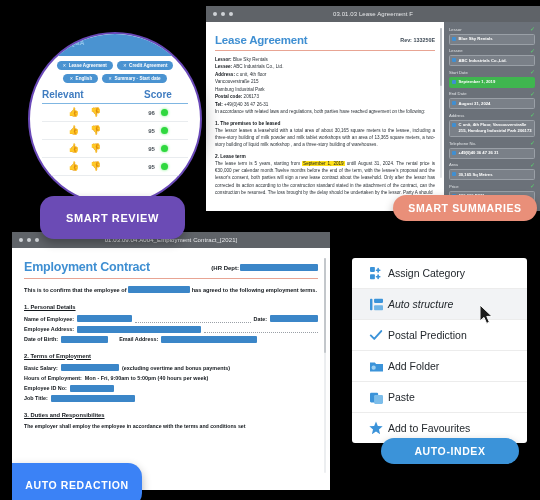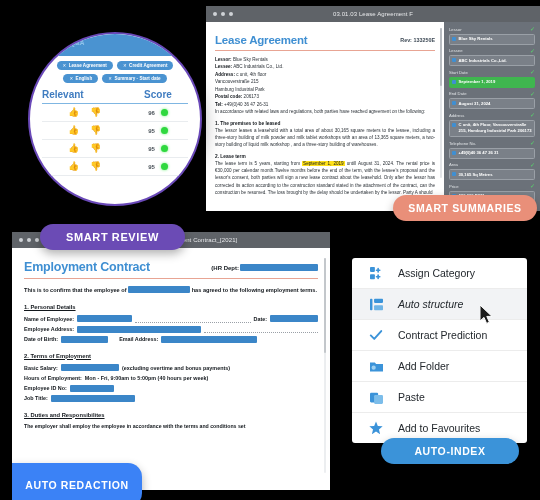--- a/index.html
+++ b/index.html
@@ -109,35 +109,35 @@
   .scorecell{width:60px;display:flex;align-items:center;justify-content:center;gap:6px;}
   .scorenum{font-size:6px;color:#4a5259;font-weight:bold;}
   .led{width:7px;height:7px;border-radius:50%;background:#2fd83f;box-shadow:0 0 3px #6ef07a;}
 
   
   #context-menu{
     position:absolute;left:352px;top:258px;width:175px;background:#fff;border-radius:3px;
     box-shadow:0 6px 24px rgba(0,0,0,.35);overflow:hidden;
   }
   .mi{
-    display:flex;align-items:center;gap:14px;padding:0 0 0 16px;height:30px;
+    display:flex;align-items:center;gap:4px;padding:0 0 0 16px;height:30px;
     border-bottom:1px solid #ececec;font-size:10.5px;color:#23282d;
   }
   .mi:last-child{border-bottom:none;}
   .mi.active{background:#f2f3f5;font-style:italic;}
   .mi .ico{width:16px;display:flex;align-items:center;justify-content:center;flex:none;}
   .cursor{position:absolute;left:480px;top:305px;width:16px;height:20px;}
 
   
   .pill{
     position:absolute;border-radius:14px;color:#fff;font-weight:bold;
     display:flex;align-items:center;justify-content:center;letter-spacing:.6px;
     box-shadow:0 4px 10px rgba(0,0,0,.3);
   }
-  #pill-smart-review{left:40px;top:196px;width:145px;height:26px;background:#6b4bb5;font-size:11px;margin-top:28px;}
+  #pill-smart-review{left:40px;top:196px;width:145px;height:43px;background:#6b4bb5;font-size:11px;}
   #pill-smart-summaries{left:393px;top:195px;width:144px;height:26px;background:#e98f79;font-size:10.5px;}
   #pill-auto-index{left:381px;top:438px;width:138px;height:26px;background:#3b93d9;font-size:10.5px;}
   #pill-auto-redaction{left:12px;top:463px;width:130px;height:44px;background:#3b82f6;font-size:10.5px;border-radius:0 14px 14px 0;}
 </style>
 </head>
 <body>
 
 <div class="stage">
 
   <div class="win" id="lease-window">
@@ -426,21 +426,21 @@
             </svg>
           </span>
           <span>Auto structure</span>
         </div>
         <div class="mi">
           <span class="ico">
             <svg width="14" height="14" viewBox="0 0 16 16" fill="none" stroke="#3b93d9" stroke-width="2.2" stroke-linecap="round" stroke-linejoin="round">
               <polyline points="2,8.5 6,12.5 14,3.5"></polyline>
             </svg>
           </span>
-          <span>Contract Prediction</span>
+          <span>Postal Prediction</span>
         </div>
         <div class="mi">
           <span class="ico">
             <svg width="13" height="13" viewBox="0 0 16 16" fill="#3b93d9">
               <path d="M0 3h6l1.5 2H16v9H0z"></path>
               <circle cx="4.5" cy="9.5" r="2.6" fill="#9fd0f0"></circle>
             </svg>
           </span>
           <span>Add Folder</span>
         </div>

